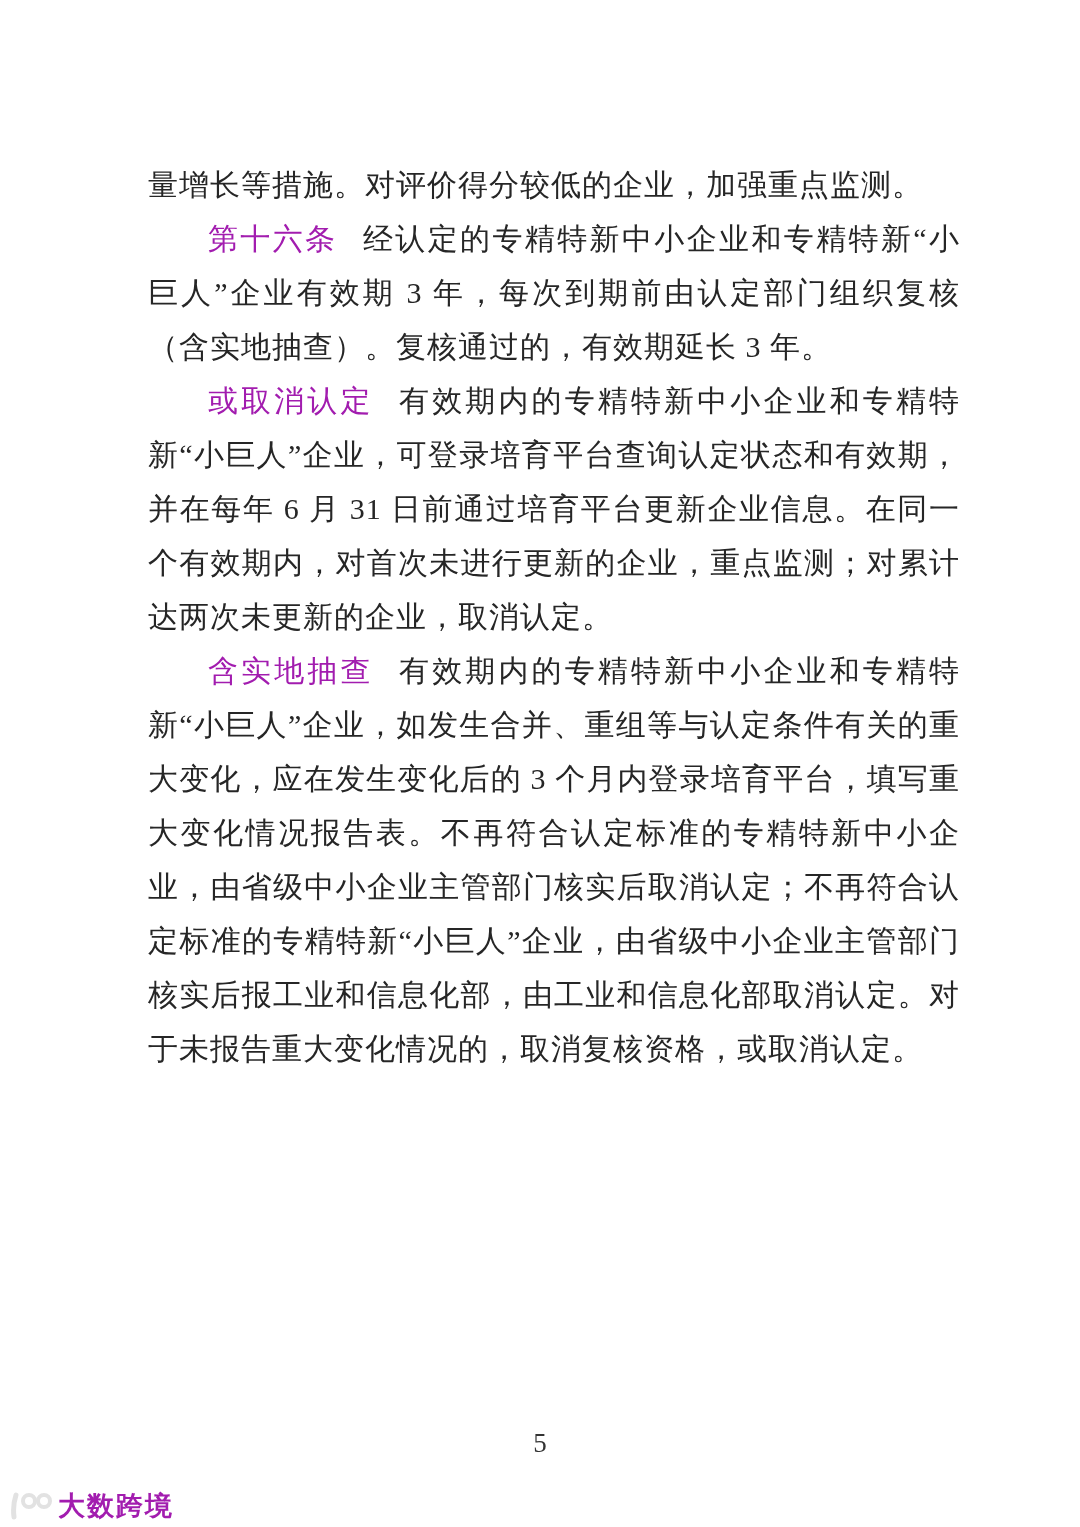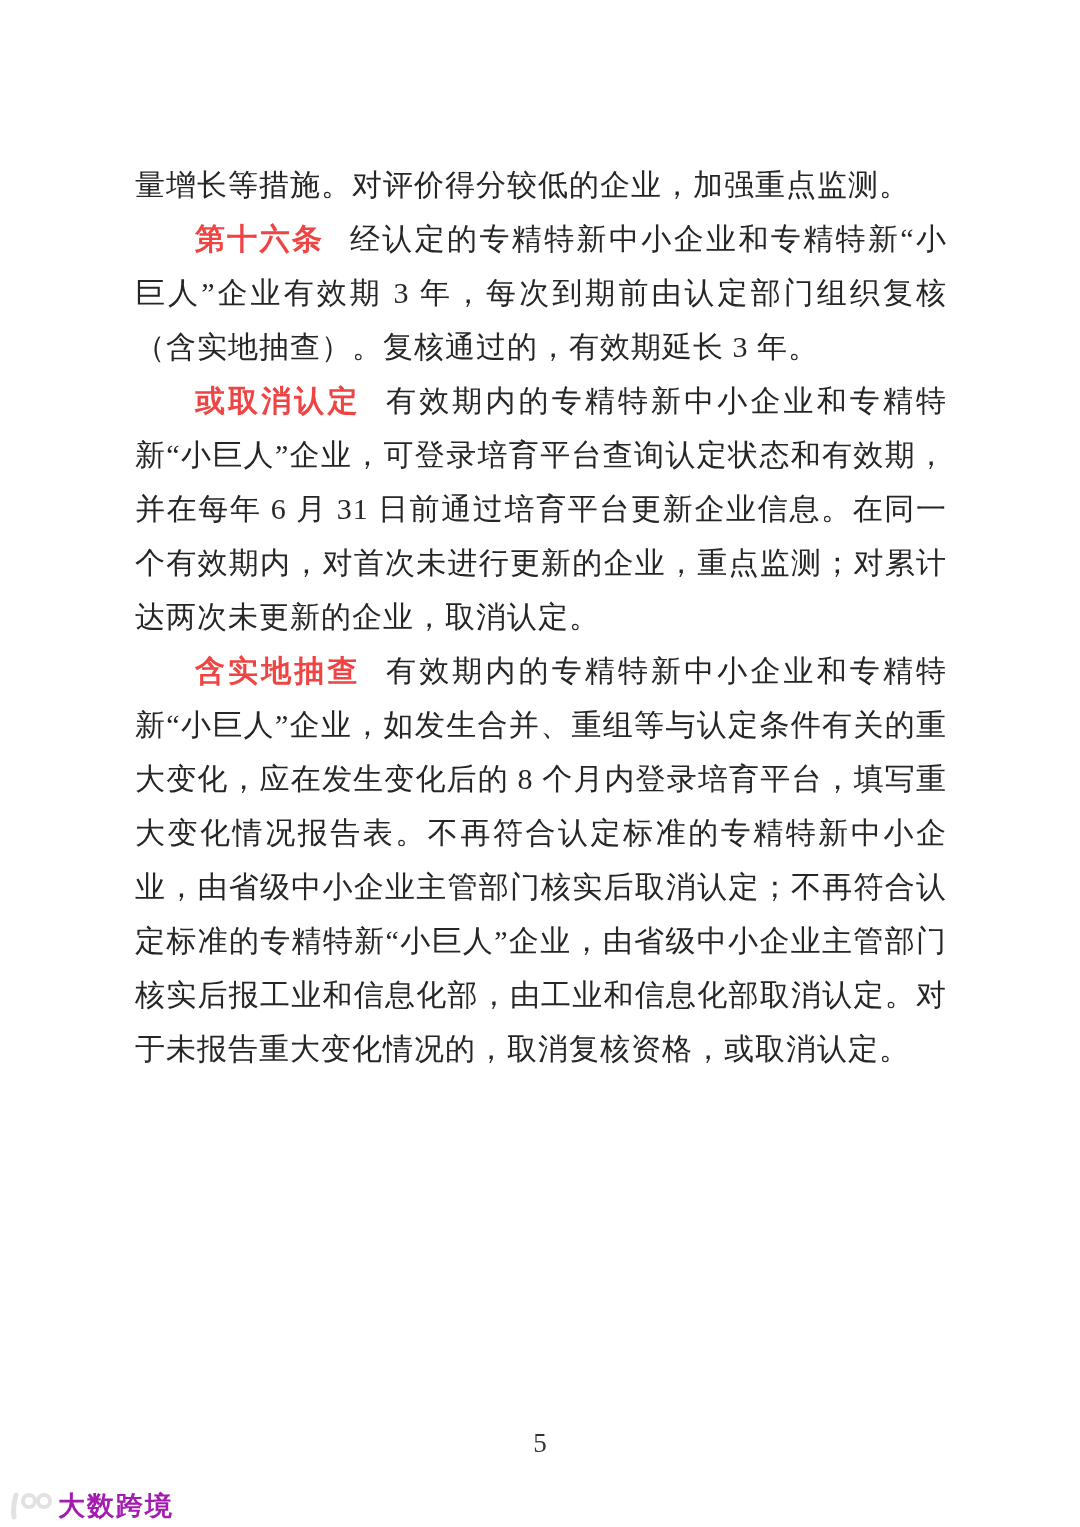--- a/index.html
+++ b/index.html
@@ -10,32 +10,32 @@
     height: 1527px;
     margin: 0 auto;
     background: #ffffff;
     overflow: hidden;
     font-family: "Liberation Serif", "DejaVu Serif", serif;
     color: #262626;
   }
   .text-body {
     position: absolute;
     top: 158px;
-    left: 135px;
+    left: 148px;
     width: 812px;
     font-size: 30px;
     line-height: 54px;
     text-align: justify;
     letter-spacing: 1px;
   }
   .para { text-indent: 2em; }
   .para.cont { text-indent: 0; }
   .article {
-    font-weight: 700;
-    color: #ef4444;
+    font-weight: 400;
+    color: #a21caf;
     margin-right: 0.85em;
   }
   .article:empty { display: none; margin-right: 0; }
   .page-number {
     position: absolute;
     top: 1428px;
     left: 0;
     width: 100%;
     text-align: center;
     font-size: 27px;
@@ -64,21 +64,21 @@
 <div class="page">
 
   <div class="text-body">
 
     <p class="para cont"><span>量增长等措施。对评价得分较低的企业，加强重点监测。</span></p>
 
     <p class="para"><span class="article">第十六条</span><span>经认定的专精特新中小企业和专精特新“小巨人”企业有效期 3 年，每次到期前由认定部门组织复核（含实地抽查）。复核通过的，有效期延长 3 年。</span></p>
 
     <p class="para"><span class="article">或取消认定</span><span>有效期内的专精特新中小企业和专精特新“小巨人”企业，可登录培育平台查询认定状态和有效期，并在每年 6 月 31 日前通过培育平台更新企业信息。在同一个有效期内，对首次未进行更新的企业，重点监测；对累计达两次未更新的企业，取消认定。</span></p>
 
-    <p class="para"><span class="article">含实地抽查</span><span>有效期内的专精特新中小企业和专精特新“小巨人”企业，如发生合并、重组等与认定条件有关的重大变化，应在发生变化后的 8 个月内登录培育平台，填写重大变化情况报告表。不再符合认定标准的专精特新中小企业，由省级中小企业主管部门核实后取消认定；不再符合认定标准的专精特新“小巨人”企业，由省级中小企业主管部门核实后报工业和信息化部，由工业和信息化部取消认定。对于未报告重大变化情况的，取消复核资格，或取消认定。</span></p>
+    <p class="para"><span class="article">含实地抽查</span><span>有效期内的专精特新中小企业和专精特新“小巨人”企业，如发生合并、重组等与认定条件有关的重大变化，应在发生变化后的 3 个月内登录培育平台，填写重大变化情况报告表。不再符合认定标准的专精特新中小企业，由省级中小企业主管部门核实后取消认定；不再符合认定标准的专精特新“小巨人”企业，由省级中小企业主管部门核实后报工业和信息化部，由工业和信息化部取消认定。对于未报告重大变化情况的，取消复核资格，或取消认定。</span></p>
 
 
   </div>
 
   <div class="page-number">5</div>
 
   <div class="watermark">
     <span>
       <svg width="42" height="30" viewBox="0 0 42 30" fill="none">
         <path d="M6 4 C4 10 3 18 4 26" stroke="#e2e2e2" stroke-width="5" stroke-linecap="round" fill="none"></path>

